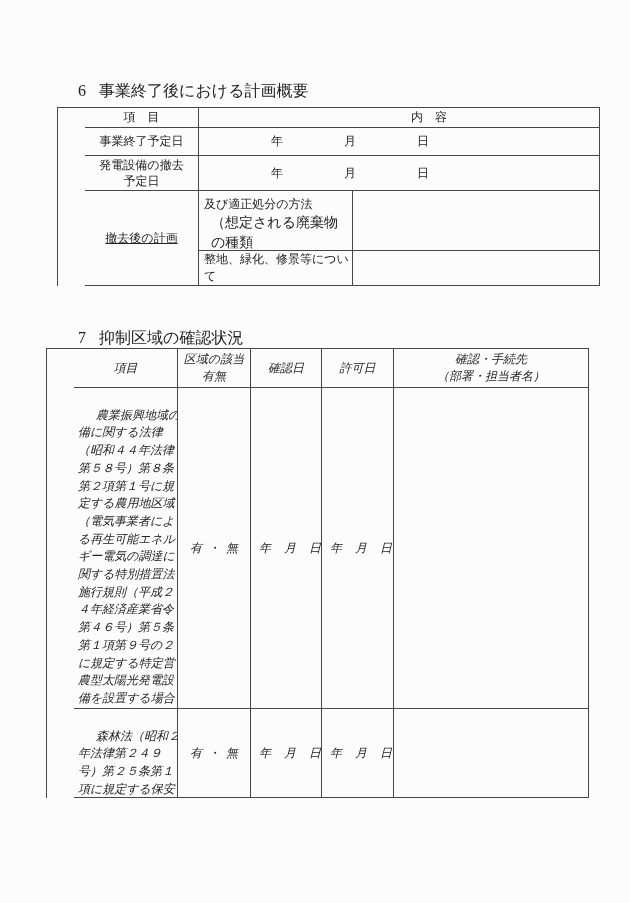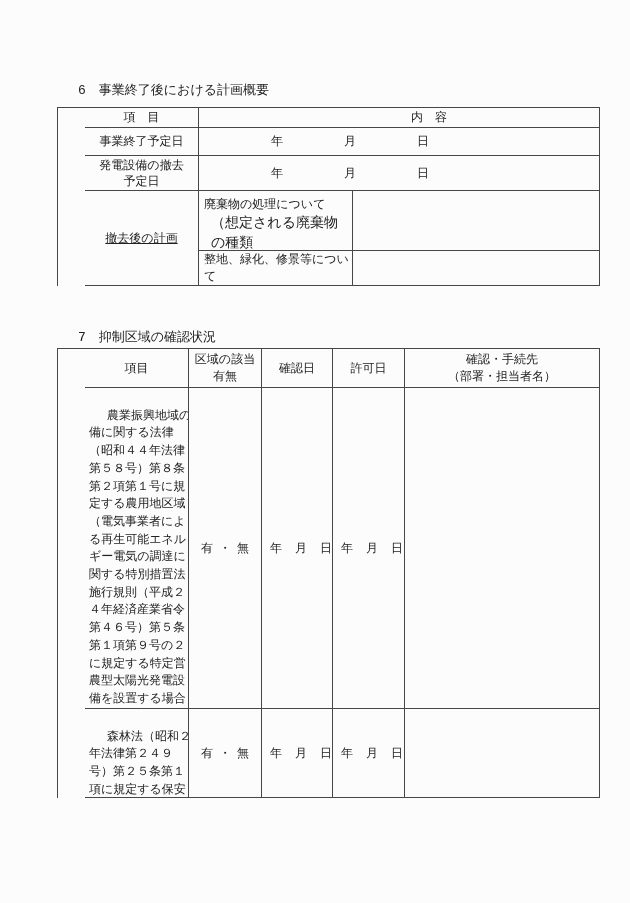--- a/index.html
+++ b/index.html
@@ -2,41 +2,41 @@
 <html><head>
 <meta charset="utf-8">
 <style>
   html,body{margin:0;padding:0;}
   body{background:#e8e8e8;}
   .page{
     position:relative;width:630px;height:903px;background:#fcfcfc;
     font-family:"Liberation Serif","DejaVu Serif",serif;color:#222;
     overflow:hidden;margin:0 auto;
   }
-  .heading{position:absolute;font-size:13px;line-height:15px;white-space:nowrap;font-family:Liberation Mono, monospace;}
+  .heading{position:absolute;font-size:16px;line-height:15px;white-space:nowrap;}
   .heading .num{display:inline-block;margin-right:13px;}
   .tbl{position:absolute;display:grid;border-top:1px solid #474747;border-left:1px solid #474747;background:transparent;padding-left:27px;}
   .c{border-right:1px solid #474747;border-bottom:1px solid #474747;box-sizing:border-box;font-size:12px;overflow:hidden;}
   .cc{display:flex;align-items:center;justify-content:center;text-align:center;}
   .pre{white-space:pre;}
   
   .t1{left:57px;top:107px;grid-template-columns:114px 154px 247px;grid-template-rows:20px 28px 35px 60px 35px;}
   .span23{grid-column:2/4;}
   .rowspan45{grid-row:4/6;}
   .content-hdr-shift{margin-left:60px;}
   .date1{display:flex;align-items:center;gap:61px;padding-left:72px;}
   .date2{display:flex;align-items:center;gap:13px;padding-left:8px;}
   .t1 .twoline{line-height:16px;}
   .subwaste{padding:4px 2px 0 5px;}
   .subwaste .ttl{font-size:12px;line-height:18px;}
   .subwaste .nt1{font-size:14px;line-height:20px;padding-left:7px;}
   .subwaste .nt2{font-size:10.5px;line-height:19px;padding-left:44px;}
   .leftmid{display:flex;align-items:flex-start;padding-left:5px;}
   
-  .t2{left:57px;top:348px;grid-template-columns:104px 73px 71px 72px 195px;grid-template-rows:39px 321px 89px;}
+  .t2{left:46px;top:348px;grid-template-columns:104px 73px 71px 72px 195px;grid-template-rows:39px 321px 89px;font-style:italic;}
   .t2 .hdr{line-height:17.5px;}
   .itemcell{padding:1px 3px 0 4px;line-height:17.7px;white-space:pre;}
   .appl{letter-spacing:6px;padding-left:6px;}
 </style>
 </head>
 <body>
 
 <div class="page">
 
   <div class="heading" style="left:78px;top:83px;">
@@ -68,21 +68,21 @@
       <span>年</span>
       <span>月</span>
       <span>日</span>
     </div>
 
     <div class="c cc rowspan45" style="grid-column:1;text-decoration:underline;">
       <span>撤去後の計画</span>
     </div>
 
     <div class="c subwaste" style="grid-column:2;grid-row:4;">
-      <div class="ttl">廃棄物の処理について</div>
+      <div class="ttl">及び適正処分の方法</div>
       <div class="nt1">（想定される廃棄物の種類</div>
       <div class="nt2">及び適正処分の方法）</div>
     </div>
     <div class="c" style="grid-column:3;grid-row:4;"></div>
 
     <div class="c leftmid" style="grid-column:2;grid-row:5;">
       <span>整地、緑化、修景等について</span>
     </div>
     <div class="c" style="grid-column:3;grid-row:5;"></div>
   </div>

